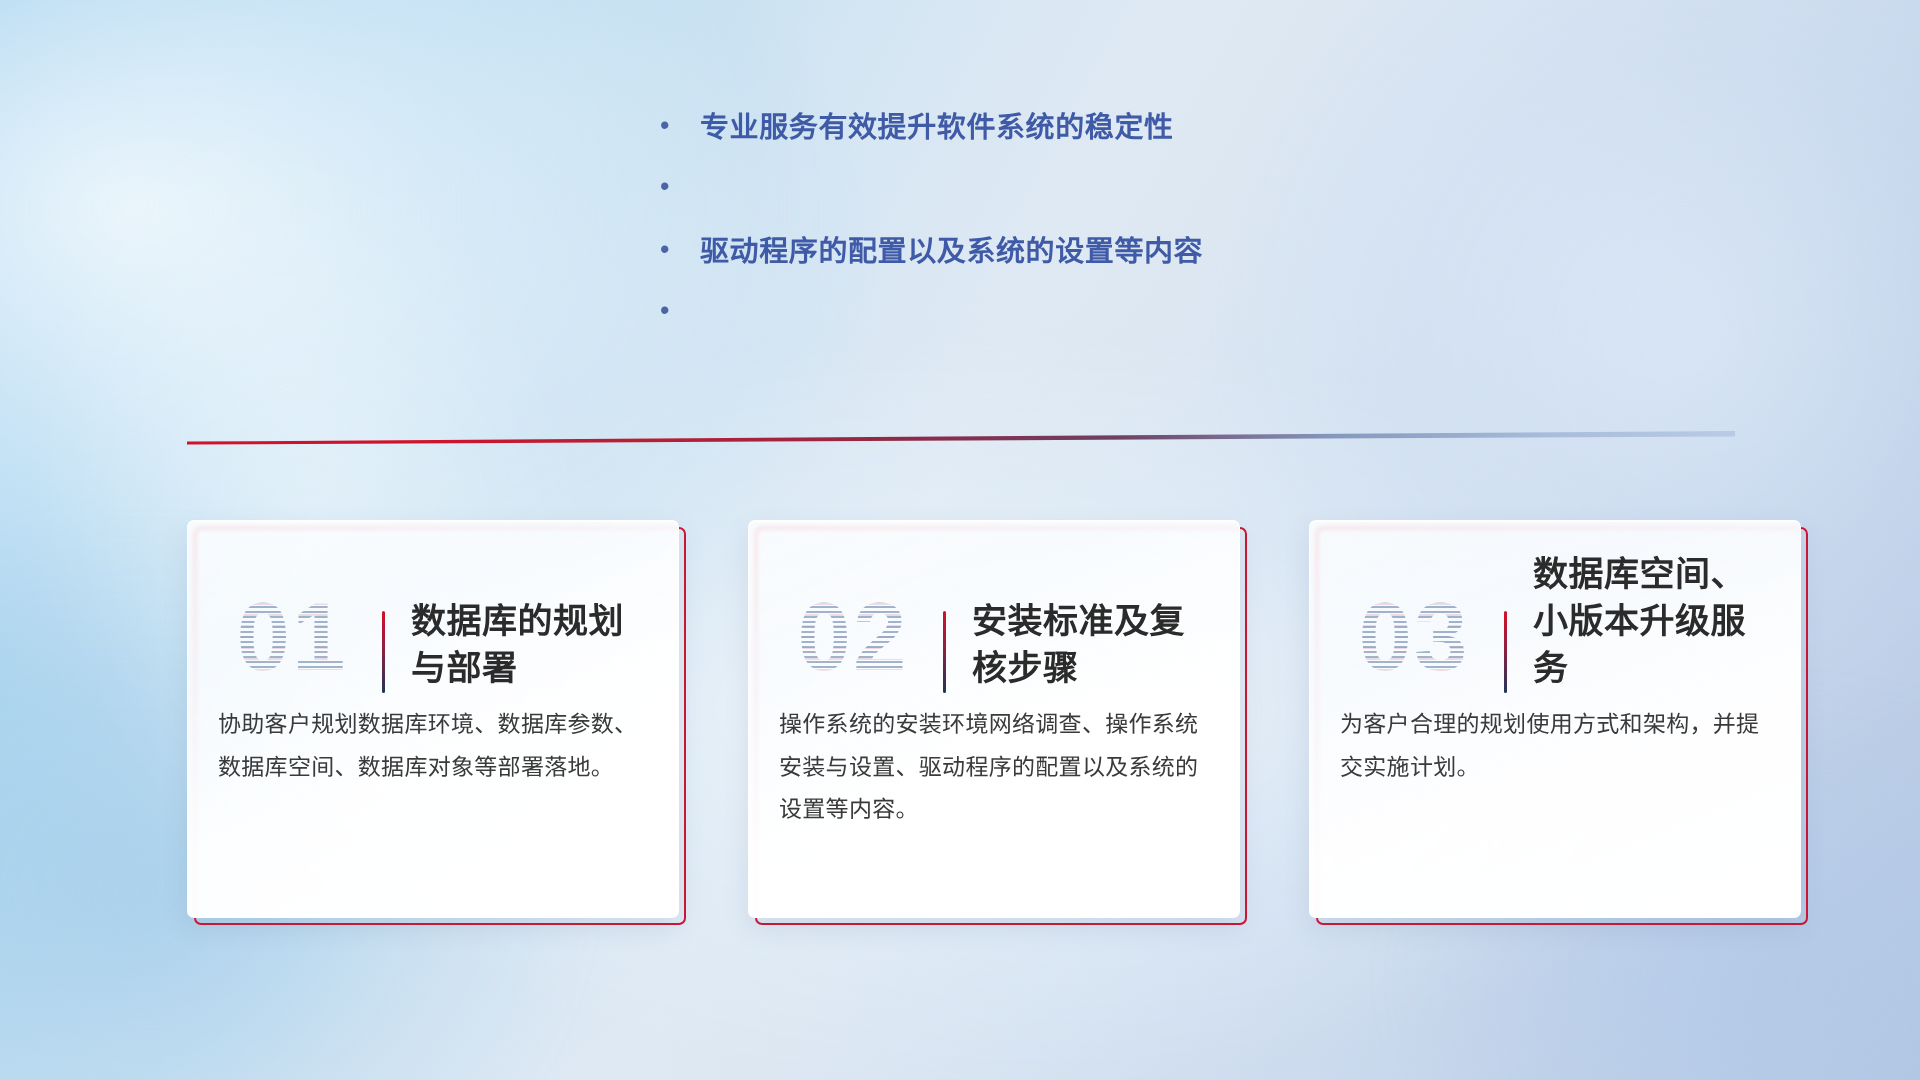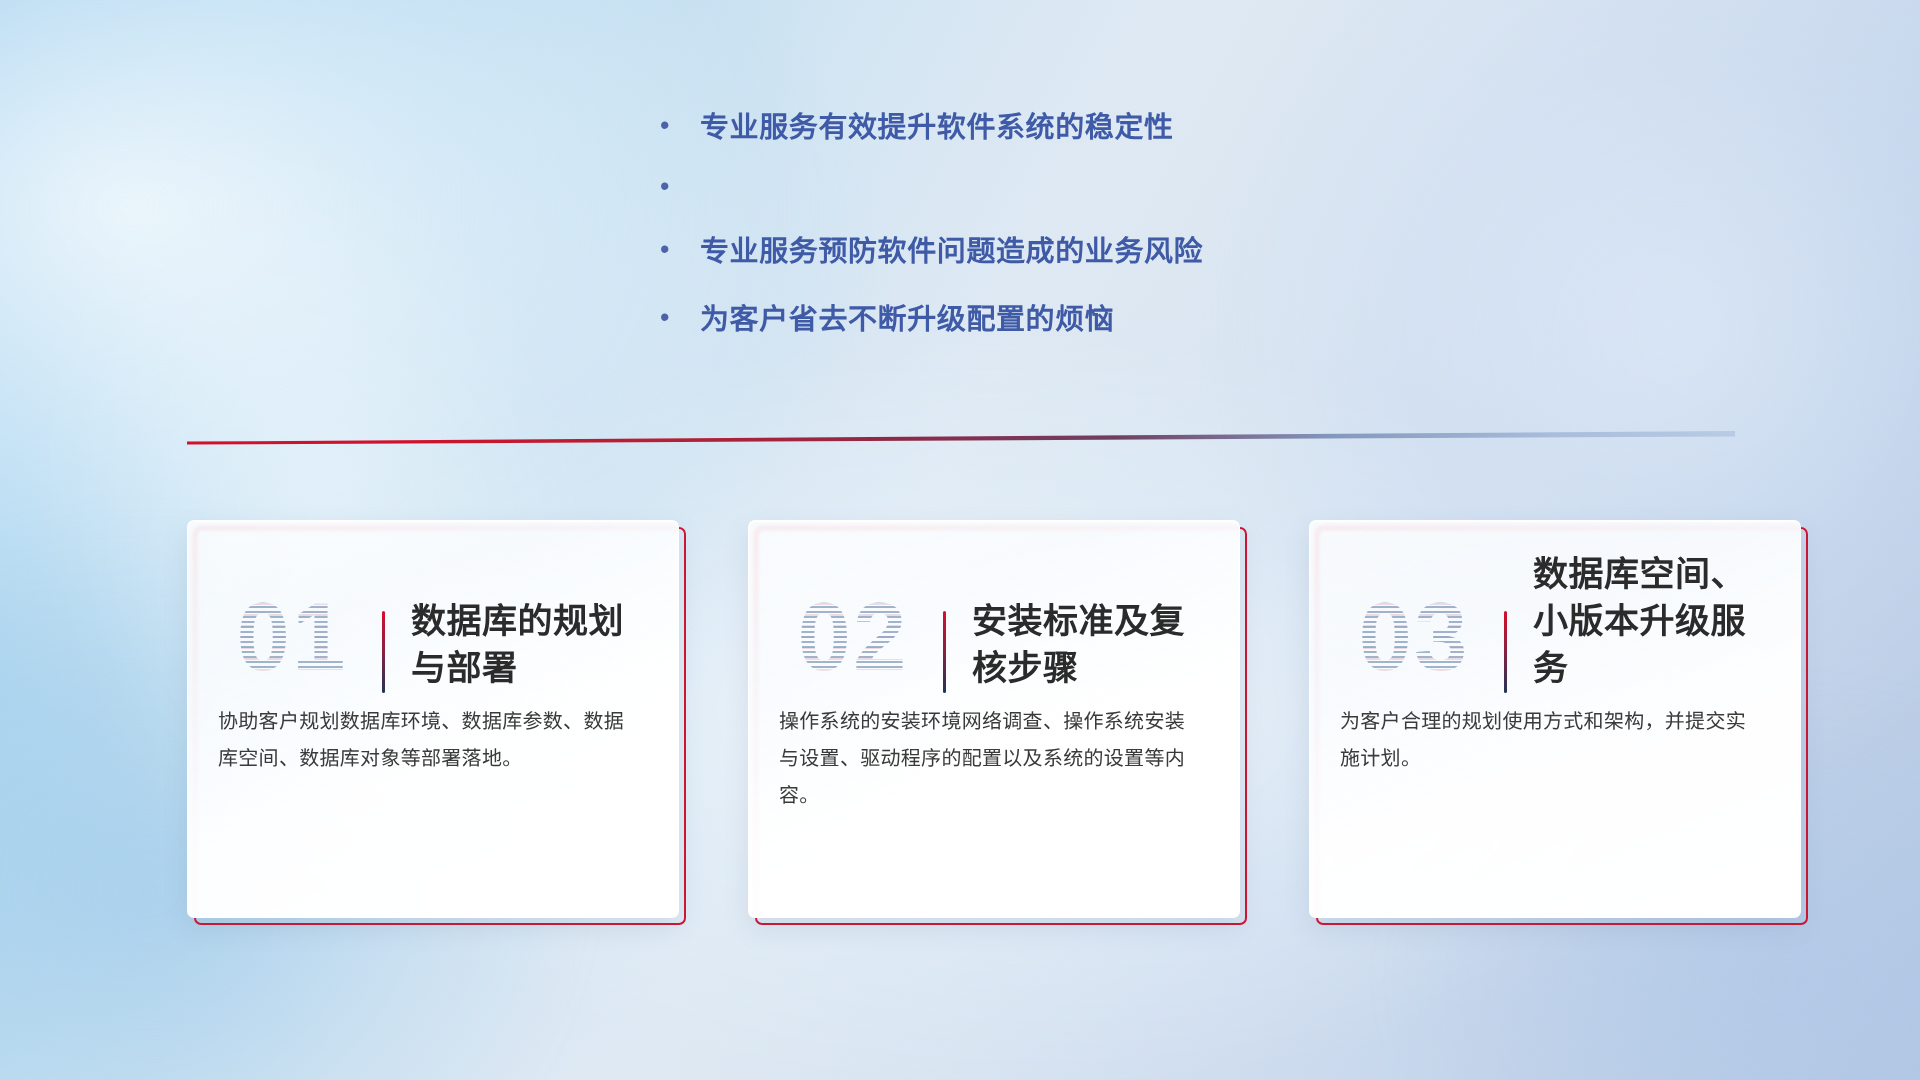--- a/index.html
+++ b/index.html
@@ -236,21 +236,21 @@
     font-size: 35px;
     line-height: 1.34;
     font-weight: 600;
     color: #2b2b2b;
     letter-spacing: 0.5px;
     font-family: Liberation Serif, serif;
   }
 
   .card-body {
     padding: 10px 34px 0 30px;
-    font-size: 20px;
+    font-size: 23px;
     line-height: 1.85;
     color: #3a3a3a;
     letter-spacing: 0.3px;
   }
 </style>
 </head>
 <body>
 
 <div id="slide">
 
@@ -267,26 +267,25 @@
       <span class="bullet-dot">•</span>
       <span class="bullet-text">专业服务有效提升软件系统的稳定性</span>
     </div>
 
     <div class="bullet-row">
       <span class="bullet-dot">•</span>
     </div>
 
     <div class="bullet-row">
       <span class="bullet-dot">•</span>
-      <span class="bullet-text">专业服务预防软件问题造成的业务风险</span>
+      <span class="bullet-text">驱动程序的配置以及系统的设置等内容</span>
     </div>
 
     <div class="bullet-row">
       <span class="bullet-dot">•</span>
-      <span class="bullet-text">为客户省去不断升级配置的烦恼</span>
     </div>
 
   </div>
 
   <div id="divider">
     <svg viewBox="0 0 1548 16" preserveAspectRatio="none" aria-hidden="true">
       <defs>
         <linearGradient id="divGrad" x1="0" y1="0" x2="1" y2="0">
           <stop offset="0%" stop-color="#d4102b"></stop>
           <stop offset="12%" stop-color="#d0122c"></stop>

